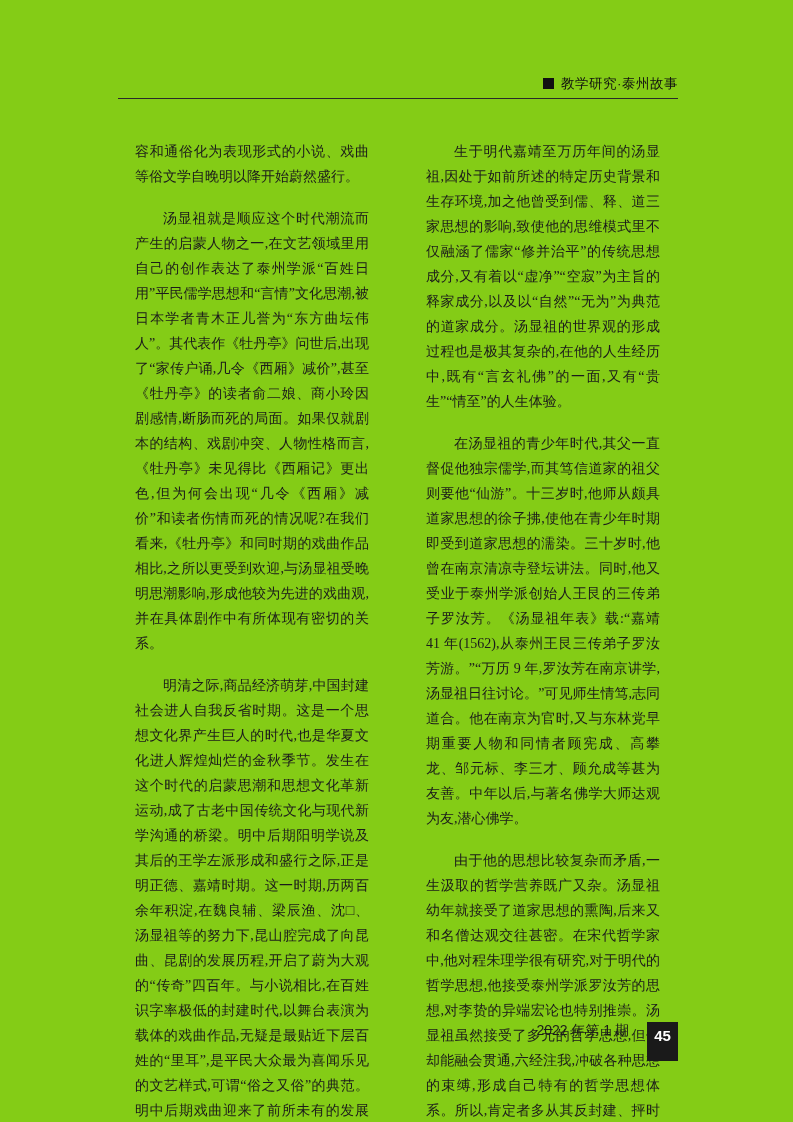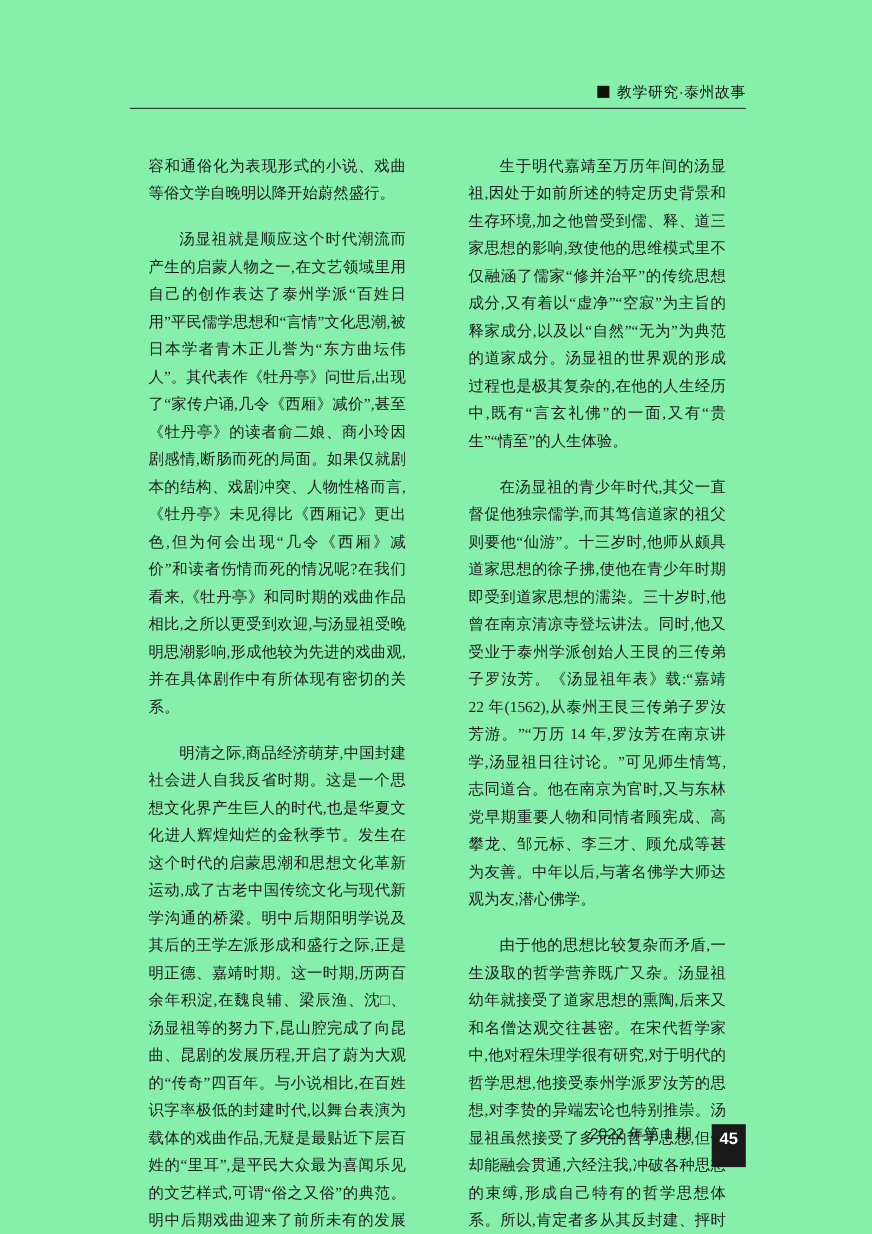--- a/index.html
+++ b/index.html
@@ -4,21 +4,21 @@
 <style>
   html, body {
     margin: 0;
     padding: 0;
     background: #ffffff;
   }
   .page {
     position: relative;
     width: 793px;
     height: 1122px;
-    background: #86efac;
+    background: #84cc16;
     overflow: hidden;
     font-family: "Liberation Serif", "DejaVu Serif", serif;
     color: #1b1b1b;
   }
   .content {
     position: absolute;
     left: 118px;
     width: 560px;
     top: 75px;
   }
@@ -111,21 +111,21 @@
 
       <div class="col">
         <p>容和通俗化为表现形式的小说、戏曲等俗文学自晚明以降开始蔚然盛行。</p>
         <p class="indent">汤显祖就是顺应这个时代潮流而产生的启蒙人物之一,在文艺领域里用自己的创作表达了泰州学派“百姓日用”平民儒学思想和“言情”文化思潮,被日本学者青木正儿誉为“东方曲坛伟人”。其代表作《牡丹亭》问世后,出现了“家传户诵,几令《西厢》减价”,甚至《牡丹亭》的读者俞二娘、商小玲因剧感情,断肠而死的局面。如果仅就剧本的结构、戏剧冲突、人物性格而言,《牡丹亭》未见得比《西厢记》更出色,但为何会出现“几令《西厢》减价”和读者伤情而死的情况呢?在我们看来,《牡丹亭》和同时期的戏曲作品相比,之所以更受到欢迎,与汤显祖受晚明思潮影响,形成他较为先进的戏曲观,并在具体剧作中有所体现有密切的关系。</p>
         <p class="indent">明清之际,商品经济萌芽,中国封建社会进人自我反省时期。这是一个思想文化界产生巨人的时代,也是华夏文化进人辉煌灿烂的金秋季节。发生在这个时代的启蒙思潮和思想文化革新运动,成了古老中国传统文化与现代新学沟通的桥梁。明中后期阳明学说及其后的王学左派形成和盛行之际,正是明正德、嘉靖时期。这一时期,历两百余年积淀,在魏良辅、梁辰渔、沈□、汤显祖等的努力下,昆山腔完成了向昆曲、昆剧的发展历程,开启了蔚为大观的“传奇”四百年。与小说相比,在百姓识字率极低的封建时代,以舞台表演为载体的戏曲作品,无疑是最贴近下层百姓的“里耳”,是平民大众最为喜闻乐见的文艺样式,可谓“俗之又俗”的典范。明中后期戏曲迎来了前所未有的发展高峰,产生了大量平民大众喜闻乐见的传世之作;与之相应的“俗”范畴在文艺理论中的地位也举足轻重,得到了美学家、思想家们透彻新颖的阐发。</p>
         <p class="heading">一、来源多途而不断变化的汤显祖之思想</p>
       </div>
 
       <div class="col">
         <p class="indent">生于明代嘉靖至万历年间的汤显祖,因处于如前所述的特定历史背景和生存环境,加之他曾受到儒、释、道三家思想的影响,致使他的思维模式里不仅融涵了儒家“修并治平”的传统思想成分,又有着以“虚净”“空寂”为主旨的释家成分,以及以“自然”“无为”为典范的道家成分。汤显祖的世界观的形成过程也是极其复杂的,在他的人生经历中,既有“言玄礼佛”的一面,又有“贵生”“情至”的人生体验。</p>
-        <p class="indent">在汤显祖的青少年时代,其父一直督促他独宗儒学,而其笃信道家的祖父则要他“仙游”。十三岁时,他师从颇具道家思想的徐子拂,使他在青少年时期即受到道家思想的濡染。三十岁时,他曾在南京清凉寺登坛讲法。同时,他又受业于泰州学派创始人王艮的三传弟子罗汝芳。《汤显祖年表》载:“嘉靖 22 年(1562),从泰州王艮三传弟子罗汝芳游。”“万历 14 年,罗汝芳在南京讲学,汤显祖日往讨论。”可见师生情笃,志同道合。他在南京为官时,又与东林党早期重要人物和同情者顾宪成、高攀龙、邹元标、李三才、顾允成等甚为友善。中年以后,与著名佛学大师达观为友,潜心佛学。</p>
+        <p class="indent">在汤显祖的青少年时代,其父一直督促他独宗儒学,而其笃信道家的祖父则要他“仙游”。十三岁时,他师从颇具道家思想的徐子拂,使他在青少年时期即受到道家思想的濡染。三十岁时,他曾在南京清凉寺登坛讲法。同时,他又受业于泰州学派创始人王艮的三传弟子罗汝芳。《汤显祖年表》载:“嘉靖 41 年(1562),从泰州王艮三传弟子罗汝芳游。”“万历 9 年,罗汝芳在南京讲学,汤显祖日往讨论。”可见师生情笃,志同道合。他在南京为官时,又与东林党早期重要人物和同情者顾宪成、高攀龙、邹元标、李三才、顾允成等甚为友善。中年以后,与著名佛学大师达观为友,潜心佛学。</p>
         <p class="indent">由于他的思想比较复杂而矛盾,一生汲取的哲学营养既广又杂。汤显祖幼年就接受了道家思想的熏陶,后来又和名僧达观交往甚密。在宋代哲学家中,他对程朱理学很有研究,对于明代的哲学思想,他接受泰州学派罗汝芳的思想,对李贽的异端宏论也特别推崇。汤显祖虽然接受了多元的哲学思想,但他却能融会贯通,六经注我,冲破各种思想的束缚,形成自己特有的哲学思想体系。所以,肯定者多从其反封建、抨时弊这一思想角度出发肯定其思想价值观。但也有人认为,佛道的因果轮回,虚静无为等消极因素,在其著作特别是“临川四梦”中各有不同程度的体现。甚</p>
       </div>
 
     </div>
   </div>
 
   <div class="footer">
     <span>2022 年第 1 期</span>
     <span class="page-badge">45</span>
   </div>

